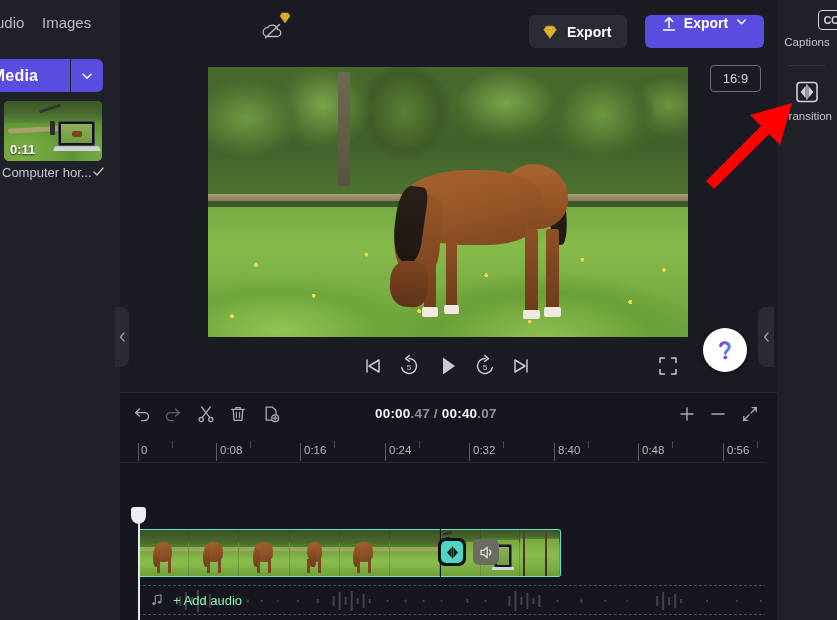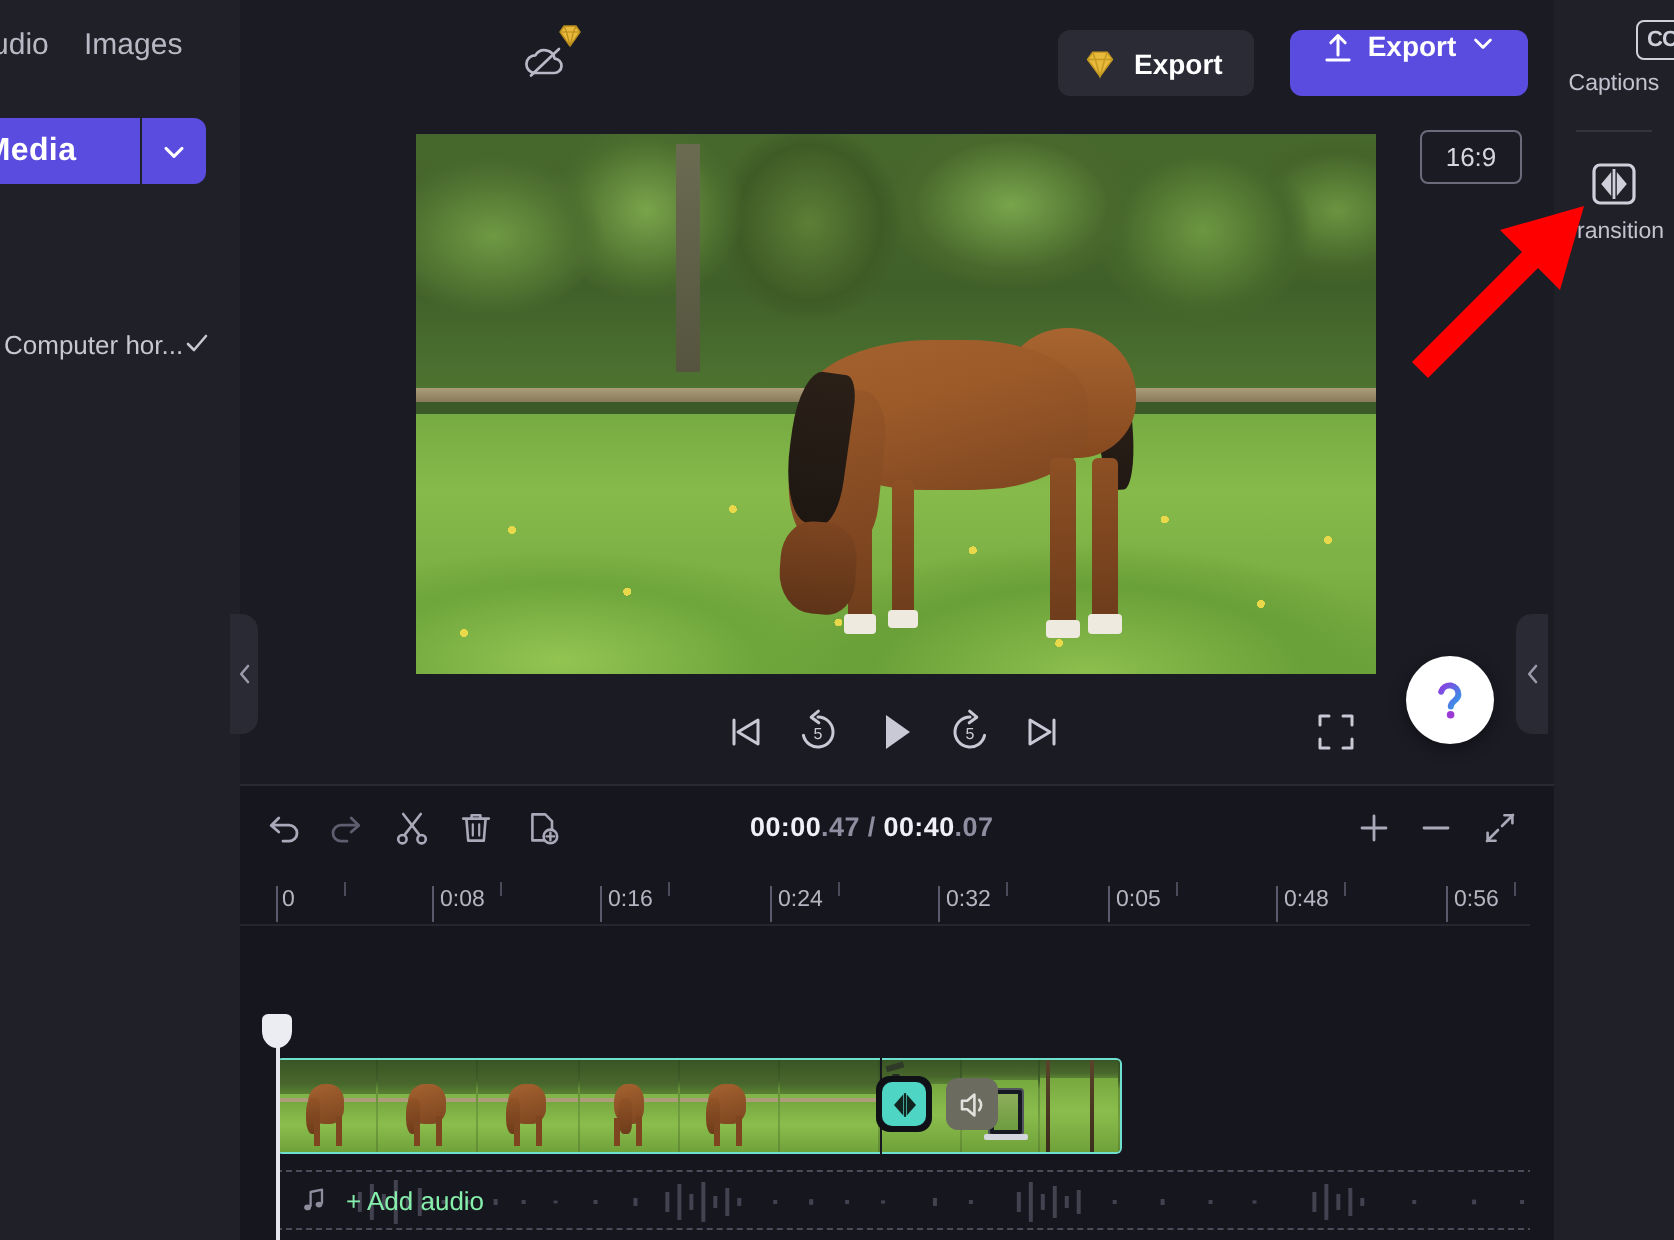--- a/index.html
+++ b/index.html
@@ -475,20 +475,34 @@
 
     <div id="media-btn-row">
       <div id="media-btn">Media</div>
       <div id="media-btn-caret">
         <svg width="14" height="14" viewBox="0 0 14 14">
             <path d="M3 5.2 L7 9.2 L11 5.2" stroke="#fff" stroke-width="1.5" fill="none" stroke-linecap="round" stroke-linejoin="round"></path>
           </svg>
       </div>
     </div>
 
+    <div id="media-thumb">
+      <div class="thumb-grass"></div>
+      <div class="thumb-trees"></div>
+      <div class="thumb-path"></div>
+      <div class="thumb-arm"></div>
+      <div class="thumb-post"></div>
+      <div class="thumb-laptop-screen">
+        <div class="thumb-laptop-img">
+          <div class="thumb-laptop-horse"></div>
+        </div>
+      </div>
+      <div class="thumb-laptop-base"></div>
+      <div id="thumb-duration">0:11</div>
+    </div>
     <div id="media-caption">Computer hor...</div>
     <div id="media-caption-check">
       <svg width="13" height="13" viewBox="0 0 13 13">
           <path d="M2 7 L5 10 L11 3" stroke="#c7c7d2" stroke-width="1.3" fill="none" stroke-linecap="round" stroke-linejoin="round"></path>
         </svg>
     </div>
   </div>
 
   <div id="center">
 
@@ -708,21 +722,21 @@
         <div class="tick-major" style="left:518px"></div>
         <div class="tick-minor" style="left:552px"></div>
         <div class="tick-major" style="left:603px"></div>
         <div class="tick-minor" style="left:637px"></div>
 
         <div class="tick-label" style="left:21px">0</div>
         <div class="tick-label" style="left:100px">0:08</div>
         <div class="tick-label" style="left:184px">0:16</div>
         <div class="tick-label" style="left:269px">0:24</div>
         <div class="tick-label" style="left:353px">0:32</div>
-        <div class="tick-label" style="left:438px">0:05</div>
+        <div class="tick-label" style="left:438px">8:40</div>
         <div class="tick-label" style="left:522px">0:48</div>
         <div class="tick-label" style="left:607px">0:56</div>
       </div>
 
       <div id="tracks">
 
 
         <div id="clip-row">
           <div id="clip-video">
             <div class="clipstrip"></div>

